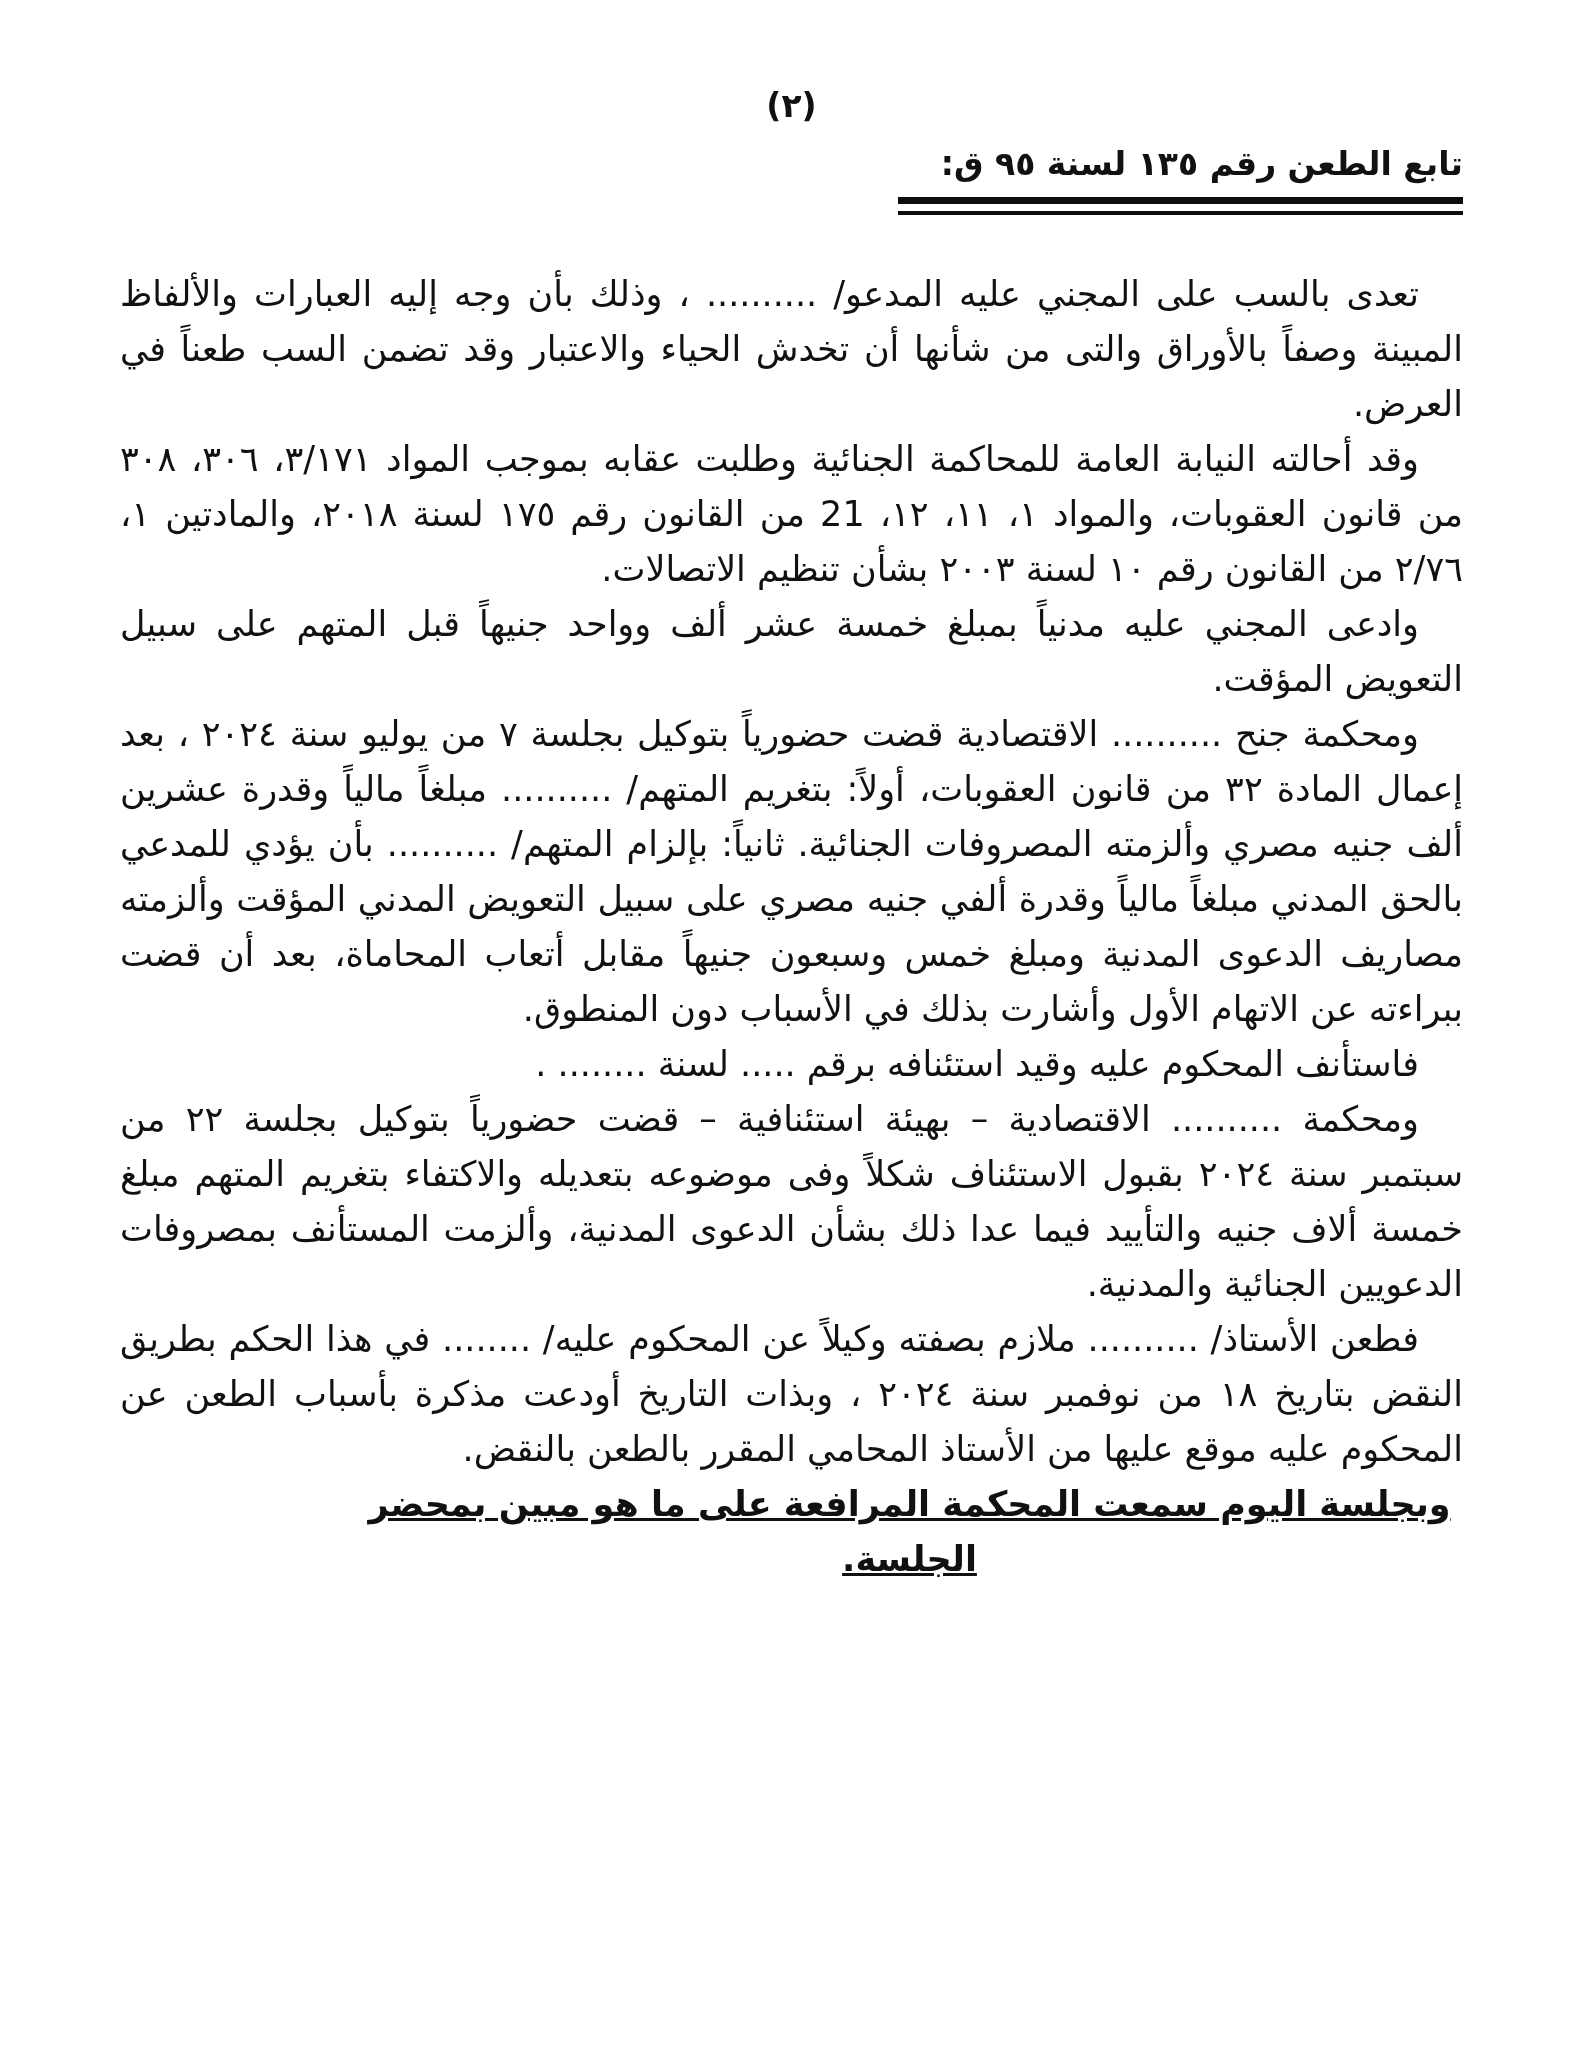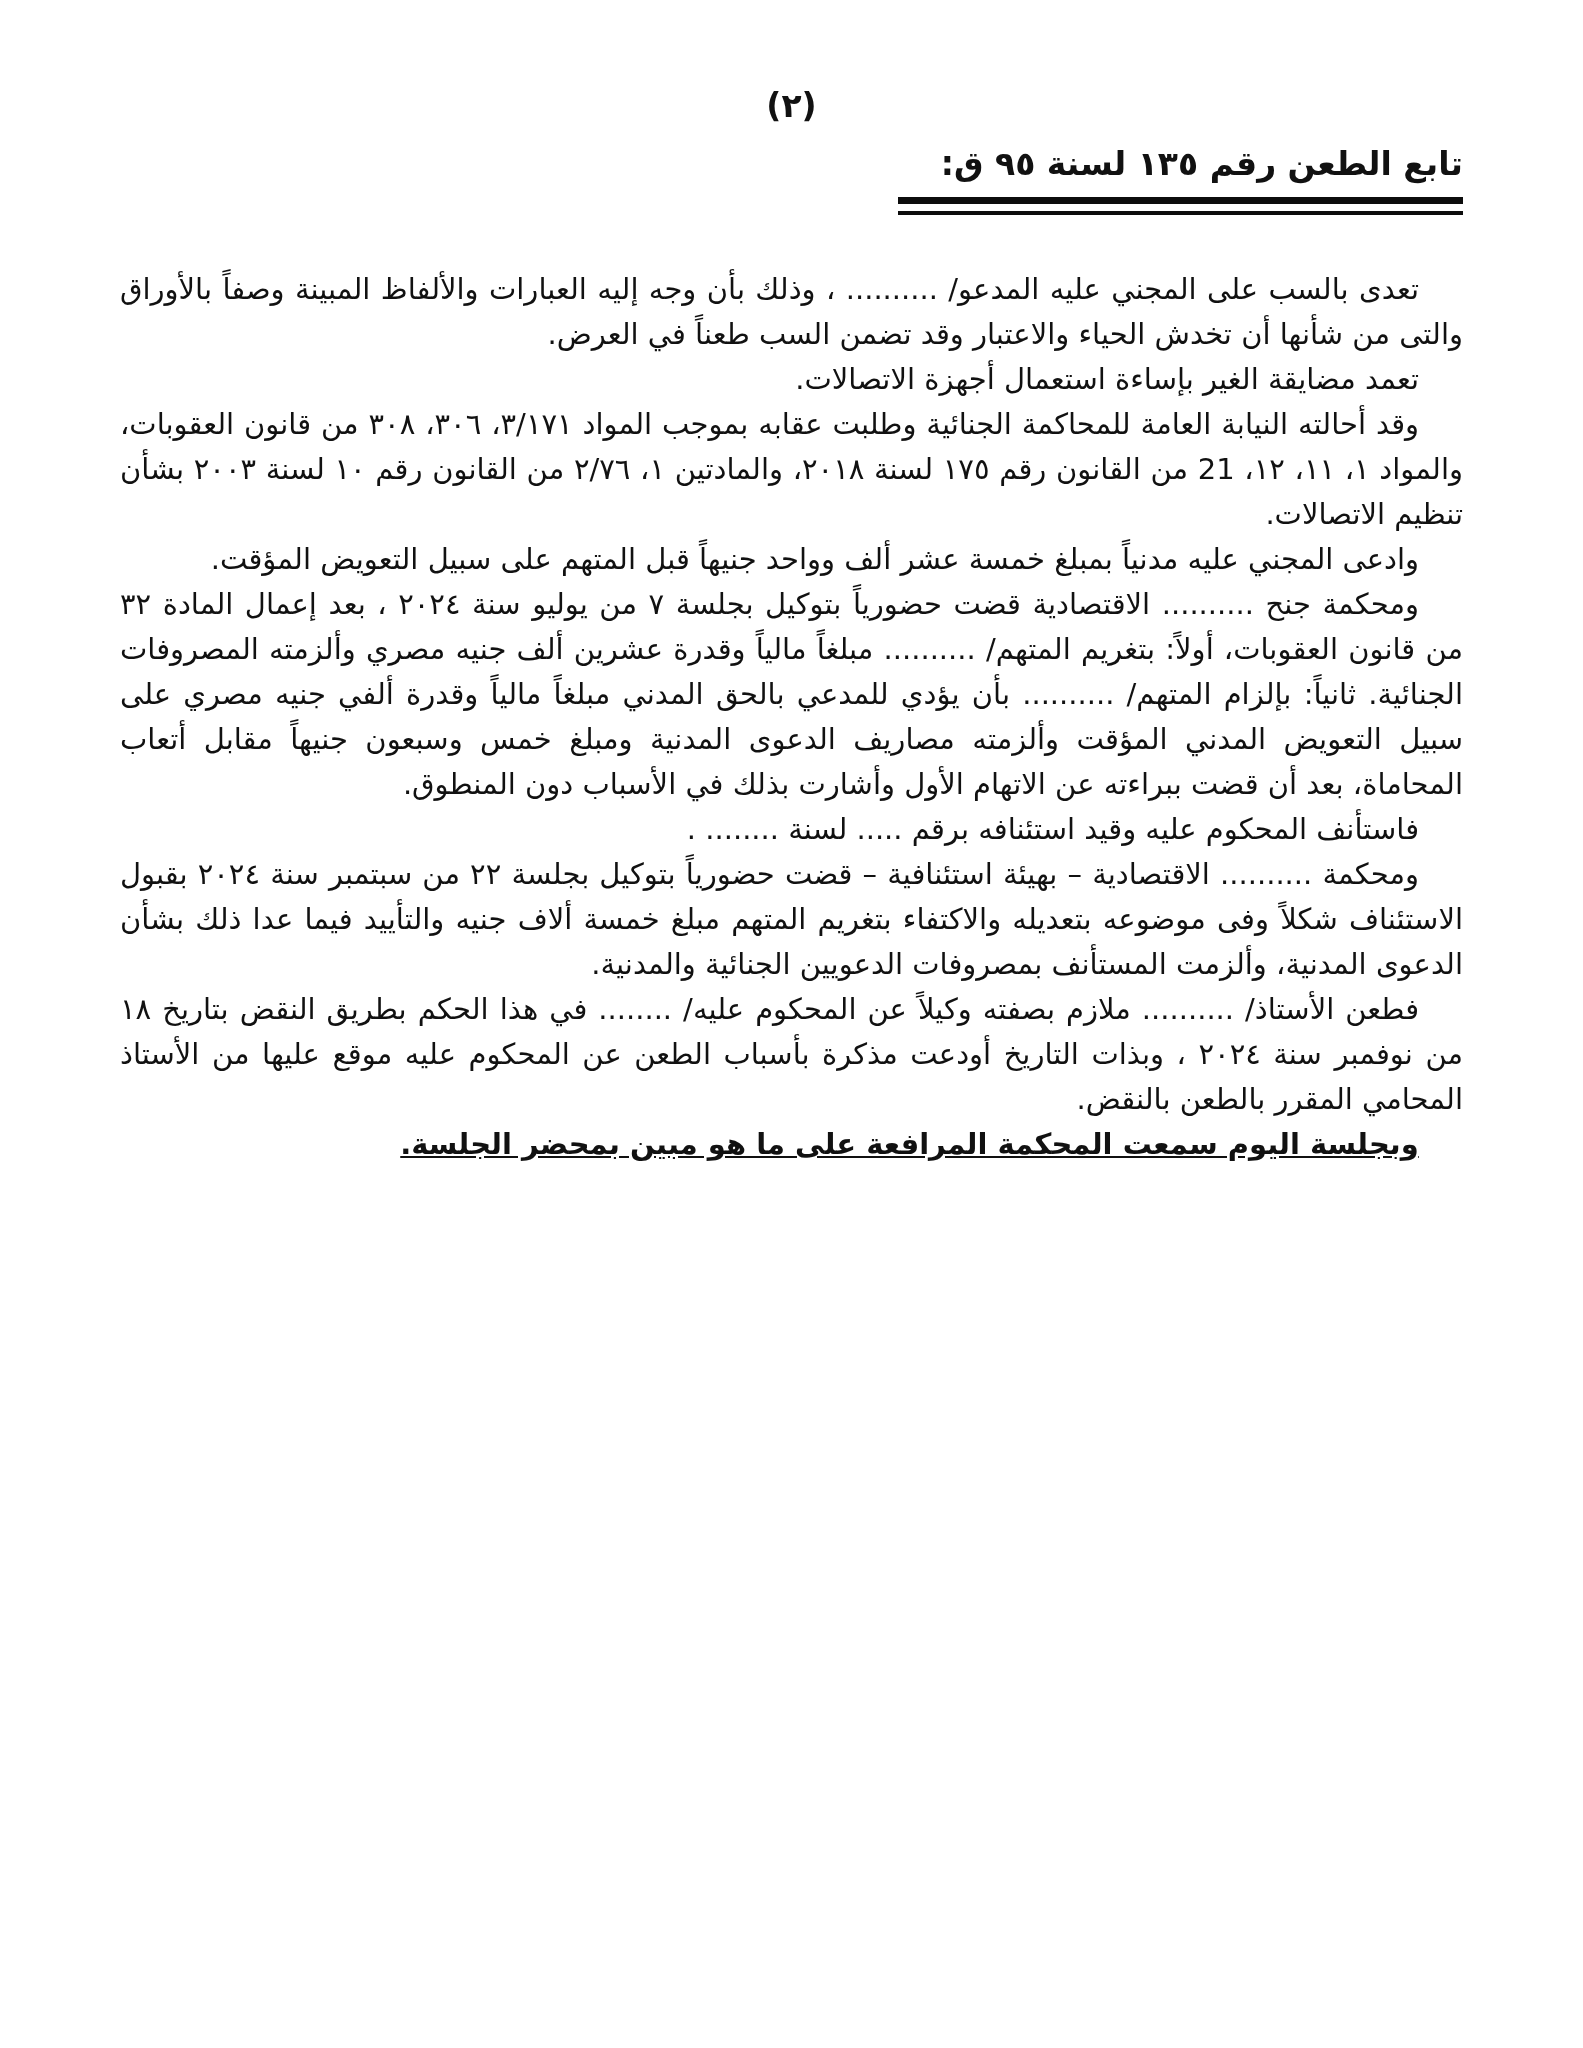--- a/index.html
+++ b/index.html
@@ -40,22 +40,22 @@
     width: 565px;
     height: 7px;
     margin: 10px 0 0 auto;
     margin-right: 0;
     border-top: 7px solid #0d0d0d;
     border-bottom: 4px solid #0d0d0d;
   }
   .doc-body {
     margin-top: 52px;
     padding: 0 120px;
-    font-size: 29px;
-    line-height: 45px;
+    font-size: 35px;
+    line-height: 55px;
     text-align: justify;
   }
   .para {
     margin: 0;
     text-indent: 44px;
   }
   .para.short {
     text-align: right;
   }
   .closing {
@@ -74,21 +74,20 @@
 
   <div class="page-number">(٢)</div>
 
   <div class="header-block">
     <div class="doc-title">تابع الطعن رقم ١٣٥ لسنة ٩٥ ق:</div>
     <div class="title-rule"></div>
   </div>
 
   <div class="doc-body">
     <p class="para">تعدى بالسب على المجني عليه المدعو/ .......... ، وذلك بأن وجه إليه العبارات والألفاظ المبينة وصفاً بالأوراق والتى من شأنها أن تخدش الحياء والاعتبار وقد تضمن السب طعناً في العرض.</p>
-    <p class="para short">تعمد مضايقة الغير بإساءة استعمال أجهزة الاتصالات.</p>
     <p class="para">وقد أحالته النيابة العامة للمحاكمة الجنائية وطلبت عقابه بموجب المواد ٣/١٧١، ٣٠٦، ٣٠٨ من قانون العقوبات، والمواد ١، ١١، ١٢، 21 من القانون رقم ١٧٥ لسنة ٢٠١٨، والمادتين ١، ٢/٧٦ من القانون رقم ١٠ لسنة ٢٠٠٣ بشأن تنظيم الاتصالات.</p>
     <p class="para">وادعى المجني عليه مدنياً بمبلغ خمسة عشر ألف وواحد جنيهاً قبل المتهم على سبيل التعويض المؤقت.</p>
     <p class="para">ومحكمة جنح .......... الاقتصادية قضت حضورياً بتوكيل بجلسة ٧ من يوليو سنة ٢٠٢٤ ، بعد إعمال المادة ٣٢ من قانون العقوبات، أولاً: بتغريم المتهم/ .......... مبلغاً مالياً وقدرة عشرين ألف جنيه مصري وألزمته المصروفات الجنائية. ثانياً: بإلزام المتهم/ .......... بأن يؤدي للمدعي بالحق المدني مبلغاً مالياً وقدرة ألفي جنيه مصري على سبيل التعويض المدني المؤقت وألزمته مصاريف الدعوى المدنية ومبلغ خمس وسبعون جنيهاً مقابل أتعاب المحاماة، بعد أن قضت ببراءته عن الاتهام الأول وأشارت بذلك في الأسباب دون المنطوق.</p>
     <p class="para short">فاستأنف المحكوم عليه وقيد استئنافه برقم ..... لسنة ........ .</p>
     <p class="para">ومحكمة .......... الاقتصادية – بهيئة استئنافية – قضت حضورياً بتوكيل بجلسة ٢٢ من سبتمبر سنة ٢٠٢٤ بقبول الاستئناف شكلاً وفى موضوعه بتعديله والاكتفاء بتغريم المتهم مبلغ خمسة ألاف جنيه والتأييد فيما عدا ذلك بشأن الدعوى المدنية، وألزمت المستأنف بمصروفات الدعويين الجنائية والمدنية.</p>
     <p class="para">فطعن الأستاذ/ .......... ملازم بصفته وكيلاً عن المحكوم عليه/ ........ في هذا الحكم بطريق النقض بتاريخ ١٨ من نوفمبر سنة ٢٠٢٤ ، وبذات التاريخ أودعت مذكرة بأسباب الطعن عن المحكوم عليه موقع عليها من الأستاذ المحامي المقرر بالطعن بالنقض.</p>
     <p class="closing">وبجلسة اليوم سمعت المحكمة المرافعة على ما هو مبين بمحضر الجلسة.</p>
   </div>
 
 </div>

